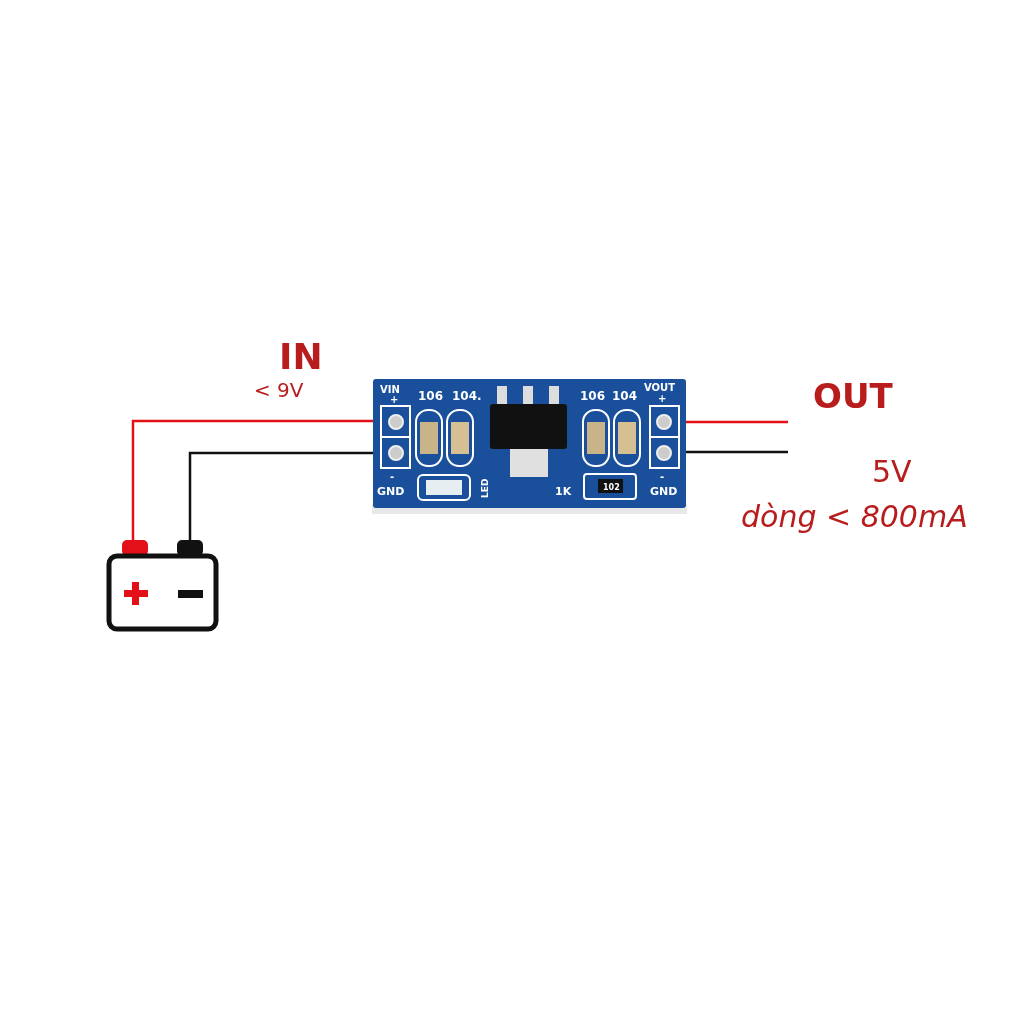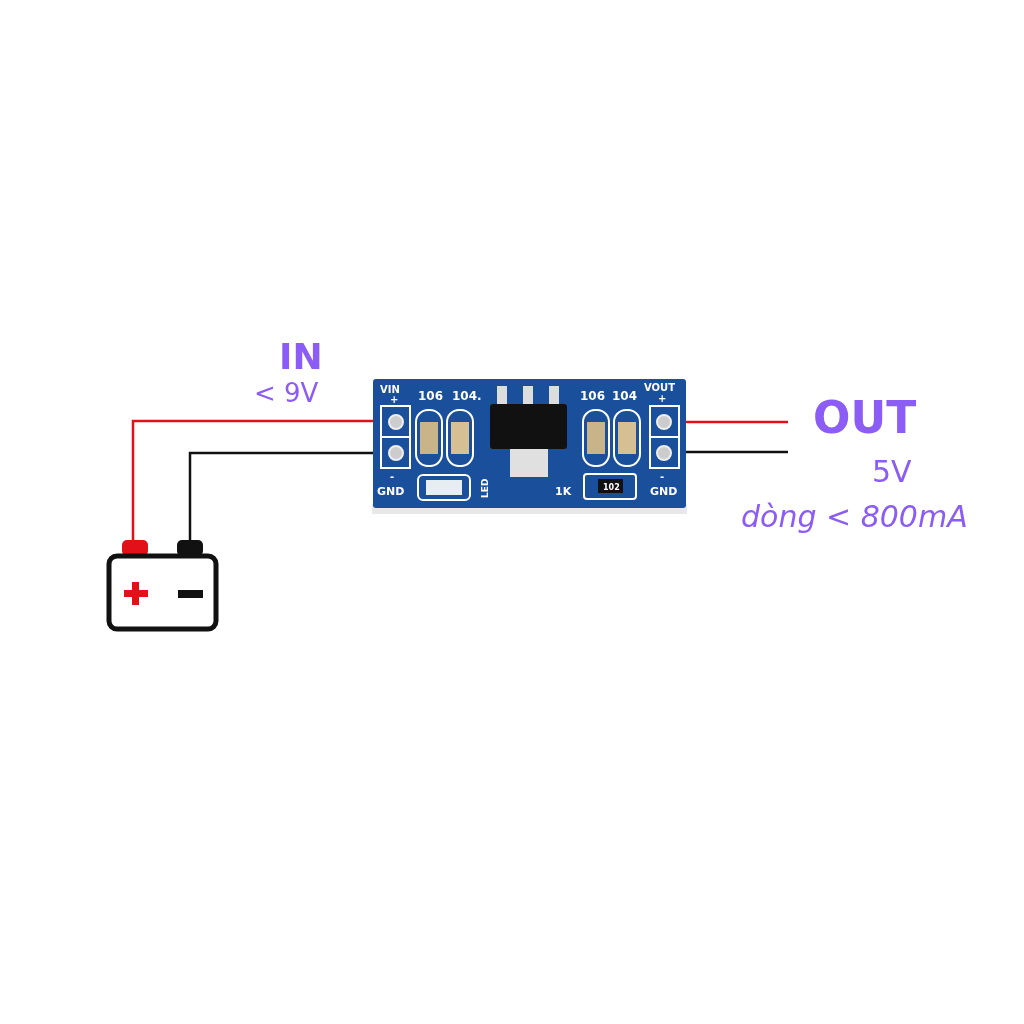--- a/index.html
+++ b/index.html
@@ -1,20 +1,20 @@
 <!DOCTYPE html>
 <html><head>
 <meta charset="utf-8">
 <style>
   html,body{margin:0;padding:0;background:#ffffff;}
   body{width:1024px;height:1024px;position:relative;overflow:hidden;font-family:"DejaVu Sans",sans-serif;}
-  .lbl{position:absolute;color:#8b5cf6;white-space:nowrap;}
+  .lbl{position:absolute;color:#b91c1c;white-space:nowrap;}
   #in-title{left:279px;top:336px;font-size:36px;font-weight:bold;}
-  #in-sub{left:254px;top:378px;font-size:26px;}
-  #out-title{left:813px;top:392px;font-size:44px;font-weight:bold;}
+  #in-sub{left:254px;top:378px;font-size:20px;}
+  #out-title{left:813px;top:376px;font-size:34px;font-weight:bold;}
   #out-sub{left:836px;top:454px;font-size:30px;margin-left:36px;}
   #out-sub2{left:741px;top:499px;font-size:30px;font-style:italic;}
   svg{position:absolute;left:0;top:0;}
   .silk{font-family:"DejaVu Sans",sans-serif;font-weight:bold;fill:#ffffff;}
 </style>
 </head>
 <body>
 
 <svg width="1024" height="1024">
 

